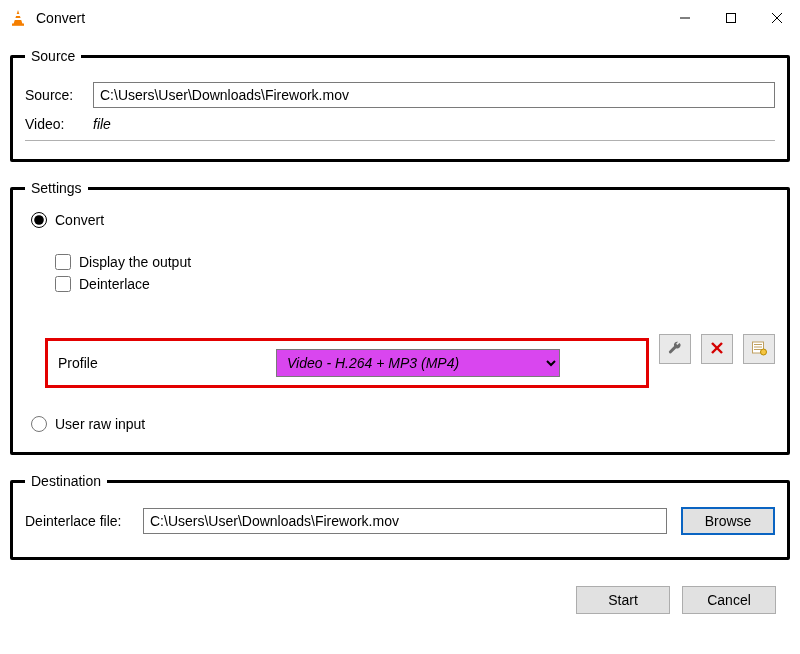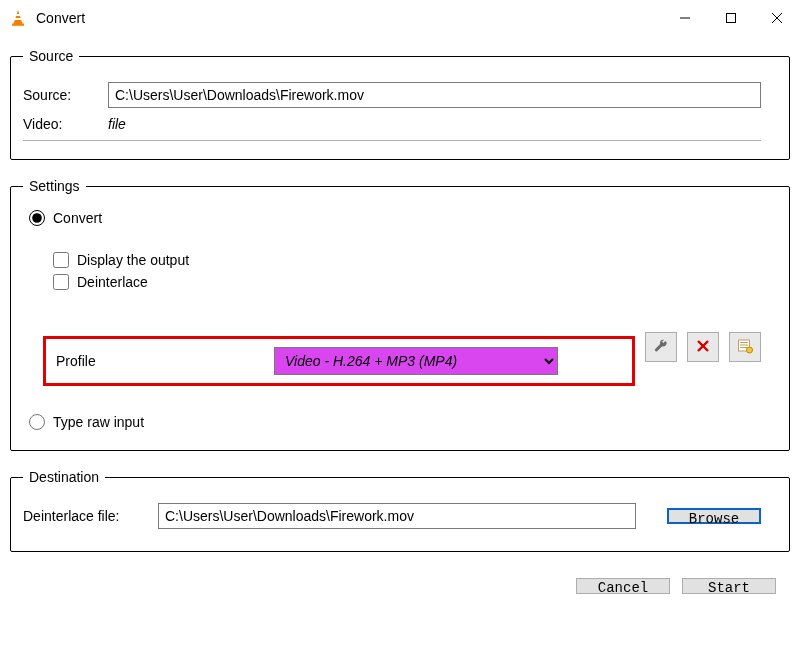--- a/index.html
+++ b/index.html
@@ -44,37 +44,36 @@
   }
   .win-btn svg { stroke: #000; }
 
   
   .client {
     padding: 6px 10px 0 10px;
   }
 
   
   fieldset.group {
-    border: 1px solid #000000;
+    border: 3px solid #000000;
     border-radius: 2px;
     margin: 6px 0 18px 0;
-    padding: 10px 28px 14px 12px;
+    padding: 10px 12px 14px 12px;
   }
   fieldset.group > legend {
     padding: 0 6px;
     font-size: 14px;
     color: #000;
   }
 
   
   .row {
     display: flex;
     align-items: center;
     margin: 8px 0;
-    gap: 17px;
   }
   .row .lbl {
     width: 68px;
     font-size: 14px;
   }
   .row .lbl-wide {
     width: 118px;
     font-size: 14px;
   }
 
@@ -151,24 +150,24 @@
 
   
   .footer {
     display: flex;
     justify-content: flex-end;
     padding: 8px 14px 0 0;
     gap: 12px;
   }
   button.push {
     min-width: 94px;
-    height: 16px;
+    height: 28px;
     border: 1px solid #adadad;
     background: #e1e1e1;
-    font-family: Liberation Mono, monospace;
+    font-family: Liberation Sans, sans-serif;
     font-size: 14px;
     cursor: pointer;
   }
   button.primary {
     border: 2px solid #0a64c2;
   }
   .type-val {
     font-size: 14px;
     font-style: italic;
   }
@@ -272,31 +271,31 @@
             <circle cx="12.5" cy="12" r="3" fill="#f5c542" stroke="#b88a00"></circle>
           </svg>
         </span>
       </span>
     </div>
 
     <div style="height:14px"></div>
 
     <label class="opt">
       <input type="radio" name="mode" style="">
-      <span>Type raw input</span>
+      <span>User raw input</span>
     </label>
   </fieldset>
 
   <fieldset class="group">
     <legend>Destination</legend>
     <div class="row">
       <span class="lbl-wide">Deinterlace file:</span>
       <input type="text" class="textfield" value="C:\Users\User\Downloads\Firework.mov" style="">
       <button class="push primary" style="margin-left:14px">Browse</button>
     </div>
   </fieldset>
 
   <div class="footer">
+    <button class="push">Start</button>
     <button class="push">Cancel</button>
-    <button class="push">Start</button>
   </div>
 
 </div>
 
 </body></html>

